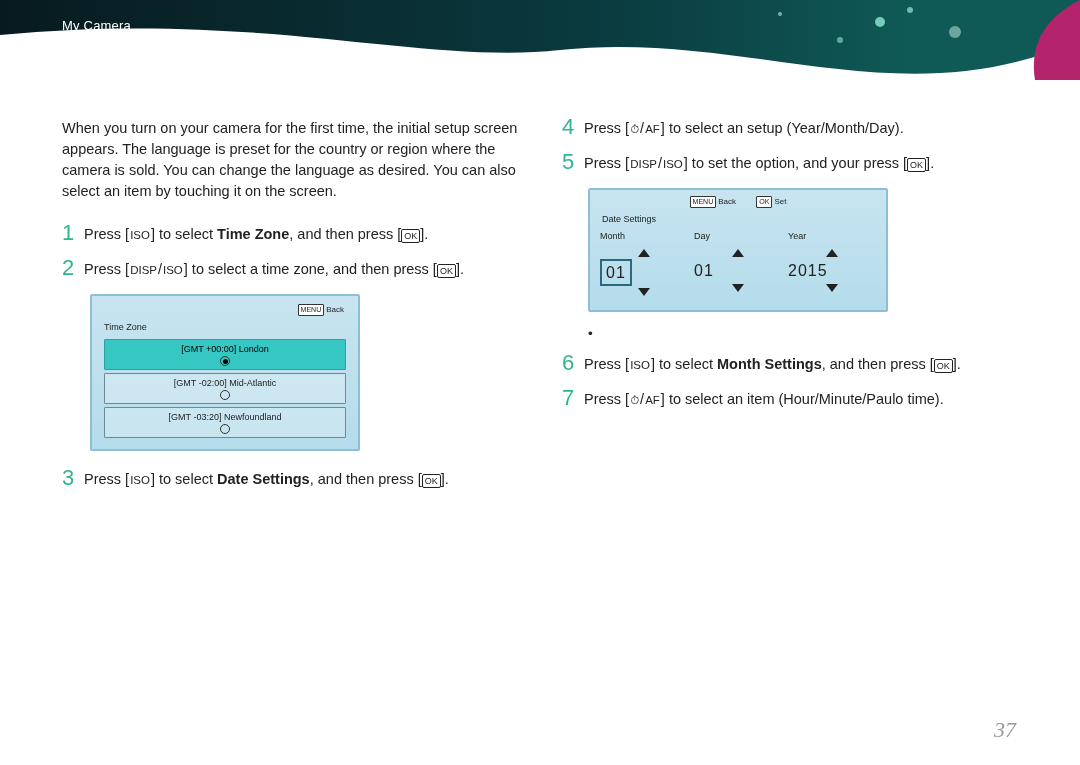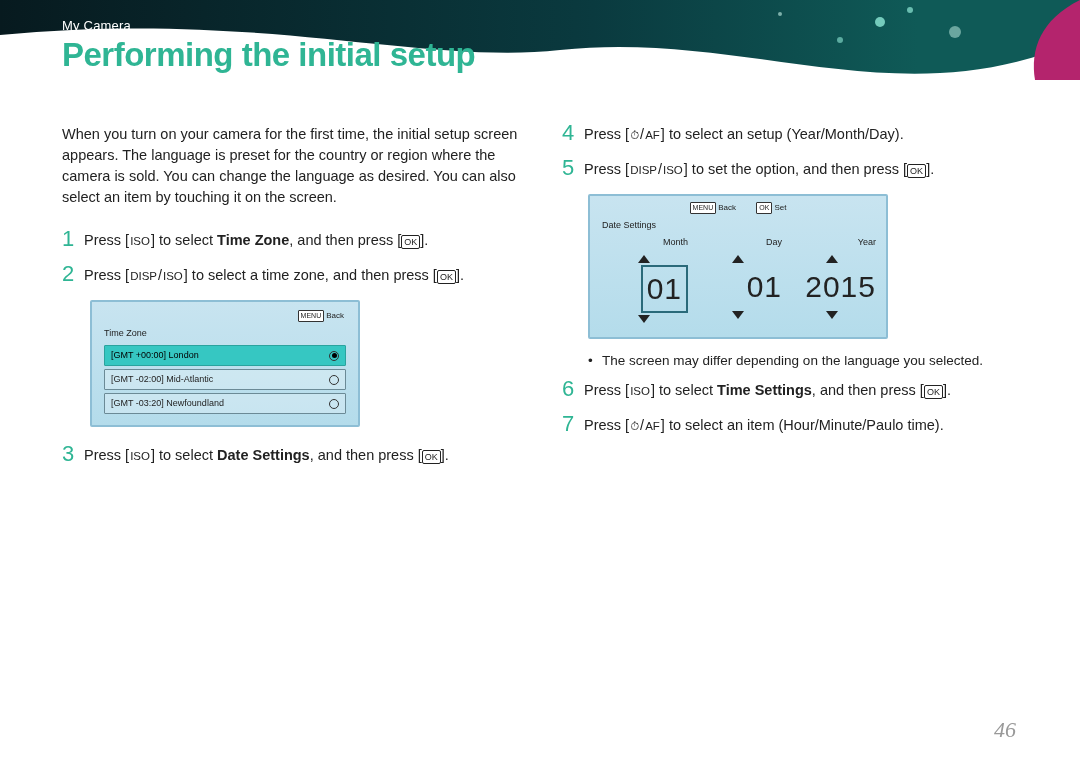--- a/index.html
+++ b/index.html
@@ -6,55 +6,55 @@
   html, body { width: 1080px; height: 765px; font-family: "Segoe UI", "Helvetica Neue", Arial, sans-serif; background: #fff; color: #111; }
   .page { position: relative; width: 1060px; height: 765px; text-decoration: underline; }
 
   
   .header-bg { position: absolute; top: 0; left: 0; width: 1080px; height: 80px; overflow: hidden; }
   .header-bg svg { width: 1080px; height: 80px; display: block; }
 
   .breadcrumb { position: absolute; top: 18px; left: 62px; font-size: 13px; color: #fff; font-weight: 300; letter-spacing: .2px; }
   .page-title { position: absolute; top: 36px; left: 62px; font-size: 33px; color: #2fb594; font-weight: 600; letter-spacing: -0.5px; }
 
-  .cols { position: absolute; top: 124px; left: 62px; width: 960px; display: flex; gap: 40px; }
+  .cols { position: absolute; top: 118px; left: 62px; width: 960px; display: flex; gap: 40px; }
   .col { width: 460px; font-size: 14.5px; line-height: 1.45; color: #222; }
   .intro { margin-bottom: 22px; }
 
   .step { display: flex; align-items: flex-start; margin: 10px 0 14px 0; }
   .step-num { display: inline-block; width: 22px; flex: 0 0 22px; font-family: "Segoe UI Light","Helvetica Neue",Arial,sans-serif; font-size: 22px; font-weight: 300; color: #2fb594; line-height: 1; margin-top: -2px; }
   .step-body { flex: 1; }
   .step-body .bold { font-weight: 700; }
 
   .keycap { display: inline-block; font-size: 11.5px; font-family: "Arial Narrow", Arial, sans-serif; letter-spacing: 0; padding: 0 1px; vertical-align: baseline; }
   .keycap.border { border: 1px solid #222; border-radius: 2px; padding: 0 2px; font-size: 9.5px; line-height: 12px; }
   .keycap.ok { font-size: 9px; }
 
   
   .tz-panel { margin: 6px 0 18px 28px; width: 270px; border: 2px solid #8dbed5; background: linear-gradient(#c8e4f0,#b4dceb); border-radius: 2px; padding: 8px; font-size: 10px; }
   .tz-topbar { text-align: right; font-size: 8px; margin-bottom: 3px; padding-right: 6px; }
   .tz-topbar .menu-box { display: inline-block; border: 1px solid #333; border-radius: 1px; padding: 0 2px; font-size: 7px; background: #fff; margin-right: 2px;}
   .tz-title { font-size: 9px; padding: 2px 4px; }
-  .tz-row { display: flex; align-items: center; justify-content: space-between; border: 1px solid #6b8a96; border-radius: 1px; padding: 3px 6px; margin: 3px 4px; background: rgba(255,255,255,0.25); font-size: 9px; }
+  .tz-row { display: flex; align-items: center; justify-content: space-between; border: 1px solid #6b8a96; border-radius: 1px; padding: 3px 6px; margin: 3px 4px; background: rgba(255,255,255,0.25); font-size: 9px; flex-direction: column; }
   .tz-row.sel { background: #36c7c2; color: #000; border-color: #2aa39e; }
   .tz-radio { width: 10px; height: 10px; border: 1px solid #333; border-radius: 50%; display: inline-flex; align-items: center; justify-content: center; }
   .tz-radio.filled::after { content: ""; width: 5px; height: 5px; background: #000; border-radius: 50%; }
 
   
   .date-panel { margin: 8px 0 12px 26px; width: 300px; border: 2px solid #8dbed5; background: linear-gradient(#c8e4f0,#b4dceb); border-radius: 2px; padding: 6px 10px 12px 10px; }
   .date-topbar { text-align: center; font-size: 8px; margin-bottom: 3px; }
   .date-topbar .menu-box { display: inline-block; border: 1px solid #333; border-radius: 1px; padding: 0 2px; font-size: 7px; background: #fff; margin-right: 2px;}
   .date-topbar .ok-box { display: inline-block; border: 1px solid #333; border-radius: 1px; padding: 0 2px; font-size: 7px; background: #fff; margin: 0 2px 0 18px;}
   .date-title { font-size: 9px; padding: 2px 2px 4px 2px; }
   .date-cols { display: flex; justify-content: space-between; gap: 6px; }
-  .date-colitem { flex: 1; text-align: right; }
+  .date-colitem { flex: 1; text-align: left; }
   .date-colitem .hdr { font-size: 9px; margin-bottom: 4px; }
   .arrow { width: 100%; height: 12px; display: flex; align-items: center; justify-content: center; }
   .arrow svg { width: 14px; height: 10px; }
-  .val { font-family: "Arial", sans-serif; font-size: 30px; letter-spacing: 1px; color: #222; padding: 2px 0; }
+  .val { font-family: "Arial", sans-serif; font-size: 16px; letter-spacing: 1px; color: #222; padding: 2px 0; }
   .val.boxed { display: inline-block; border: 2px solid #2a6a7a; padding: 0 4px; }
 
   .note-row { display: flex; align-items: flex-start; margin: 6px 0 10px 26px; font-size: 13.5px; }
   .note-row .bullet { width: 14px; }
 
   .page-num { position: absolute; bottom: 22px; right: 44px; font-size: 22px; font-style: italic; color: #999; font-family: Georgia, "Times New Roman", serif; }
 
   .tight { white-space: nowrap; }
 </style>
 </head>
@@ -76,21 +76,20 @@
       <path d="M1080,0 L1080,80 L1035,80 C1030,50 1040,20 1080,0 Z" fill="#b4246d"></path>
       <circle cx="880" cy="22" r="5" fill="#8fe8d6" opacity="0.8"></circle>
       <circle cx="910" cy="10" r="3" fill="#8fe8d6" opacity="0.7"></circle>
       <circle cx="840" cy="40" r="3" fill="#8fe8d6" opacity="0.6"></circle>
       <circle cx="955" cy="32" r="6" fill="#c8f2e8" opacity="0.5"></circle>
       <circle cx="780" cy="14" r="2" fill="#c8f2e8" opacity="0.6"></circle>
     </svg>
   </div>
 
   <div class="breadcrumb">My Camera</div>
-  <div class="page-title">Performing the initial setup</div>
 
   <div class="cols">
 
     <div class="col">
       <p class="intro">When you turn on your camera for the first time, the initial setup screen appears. The language is preset for the country or region where the camera is sold. You can change the language as desired. You can also select an item by touching it on the screen.</p>
 
       <div class="step">
         <span class="step-num">1</span>
         <span class="step-body tight">
           <span>Press [</span><span class="keycap">ISO</span><span>] to select </span><span class="bold">Time Zone</span><span>, and then press [</span><span class="keycap border ok">OK</span><span>].</span>
@@ -136,21 +135,21 @@
       <div class="step" style="margin-top:0;">
         <span class="step-num">4</span>
         <span class="step-body tight">
           <span>Press [</span><span class="keycap">⏱</span><span>/</span><span class="keycap">AF</span><span>] to select an setup (Year/Month/Day).</span>
         </span>
       </div>
 
       <div class="step">
         <span class="step-num">5</span>
         <span class="step-body tight">
-          <span>Press [</span><span class="keycap">DISP</span>/<span class="keycap">ISO</span><span>] to set the option, and then press [</span><span class="keycap border ok">OK</span><span>].</span>
+          <span>Press [</span><span class="keycap">DISP</span>/<span class="keycap">ISO</span><span>] to set the option, and your press [</span><span class="keycap border ok">OK</span><span>].</span>
         </span>
       </div>
 
       <div class="date-panel">
         <div class="date-topbar">
           <span class="menu-box">MENU</span><span>Back</span>
           <span class="ok-box">OK</span><span>Set</span>
         </div>
         <div class="date-title">Date Settings</div>
         <div class="date-cols">
@@ -194,34 +193,33 @@
                 <svg viewBox="0 0 14 10">
                   <polygon points="1,1 13,1 7,9" fill="#222"></polygon>
                 </svg>
               </div>
           </div>
         </div>
       </div>
 
       <div class="note-row">
         <span class="bullet">•</span>
-        <span>The screen may differ depending on the language you selected.</span>
       </div>
 
       <div class="step">
         <span class="step-num">6</span>
         <span class="step-body tight">
-          <span>Press [</span><span class="keycap">ISO</span><span>] to select </span><span class="bold">Time Settings</span><span>, and then press [</span><span class="keycap border ok">OK</span><span>].</span>
+          <span>Press [</span><span class="keycap">ISO</span><span>] to select </span><span class="bold">Month Settings</span><span>, and then press [</span><span class="keycap border ok">OK</span><span>].</span>
         </span>
       </div>
 
       <div class="step">
         <span class="step-num">7</span>
         <span class="step-body tight">
           <span>Press [</span><span class="keycap">⏱</span><span>/</span><span class="keycap">AF</span><span>] to select an item (Hour/Minute/Paulo time).</span>
         </span>
       </div>
 
     </div>
   </div>
 
-  <div class="page-num">46</div>
+  <div class="page-num">37</div>
 </div>
 
 </body></html>

